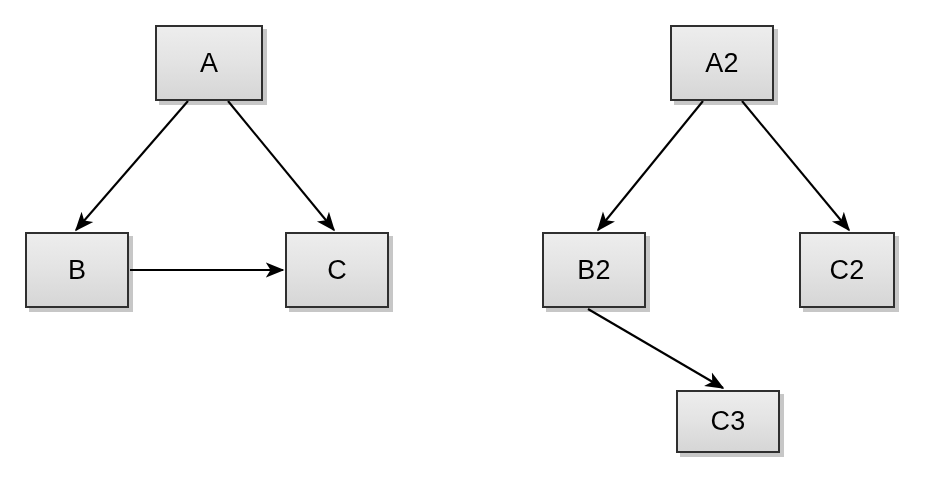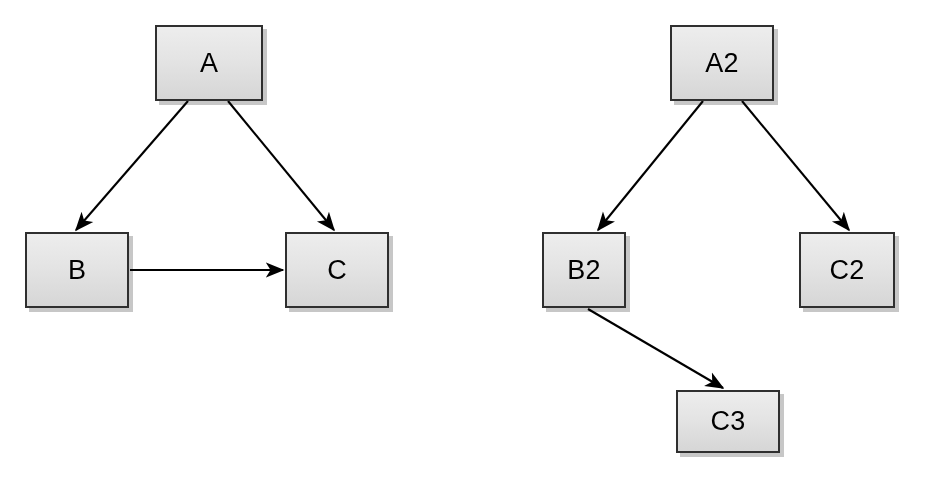--- a/index.html
+++ b/index.html
@@ -74,21 +74,21 @@
   </div>
 
   <div class="node" style="left:285px; top:232px; width:104px; height:76px;">
     <span class="node-label">C</span>
   </div>
 
   <div class="node" style="left:670px; top:25px; width:104px; height:76px;">
     <span class="node-label">A2</span>
   </div>
 
-  <div class="node" style="left:542px; top:232px; width:84px; height:76px;">
+  <div class="node" style="left:542px; top:232px; width:104px; height:76px;">
     <span class="node-label">B2</span>
   </div>
 
   <div class="node" style="left:799px; top:232px; width:96px; height:76px;">
     <span class="node-label">C2</span>
   </div>
 
   <div class="node" style="left:676px; top:390px; width:104px; height:63px;">
     <span class="node-label">C3</span>
   </div>

